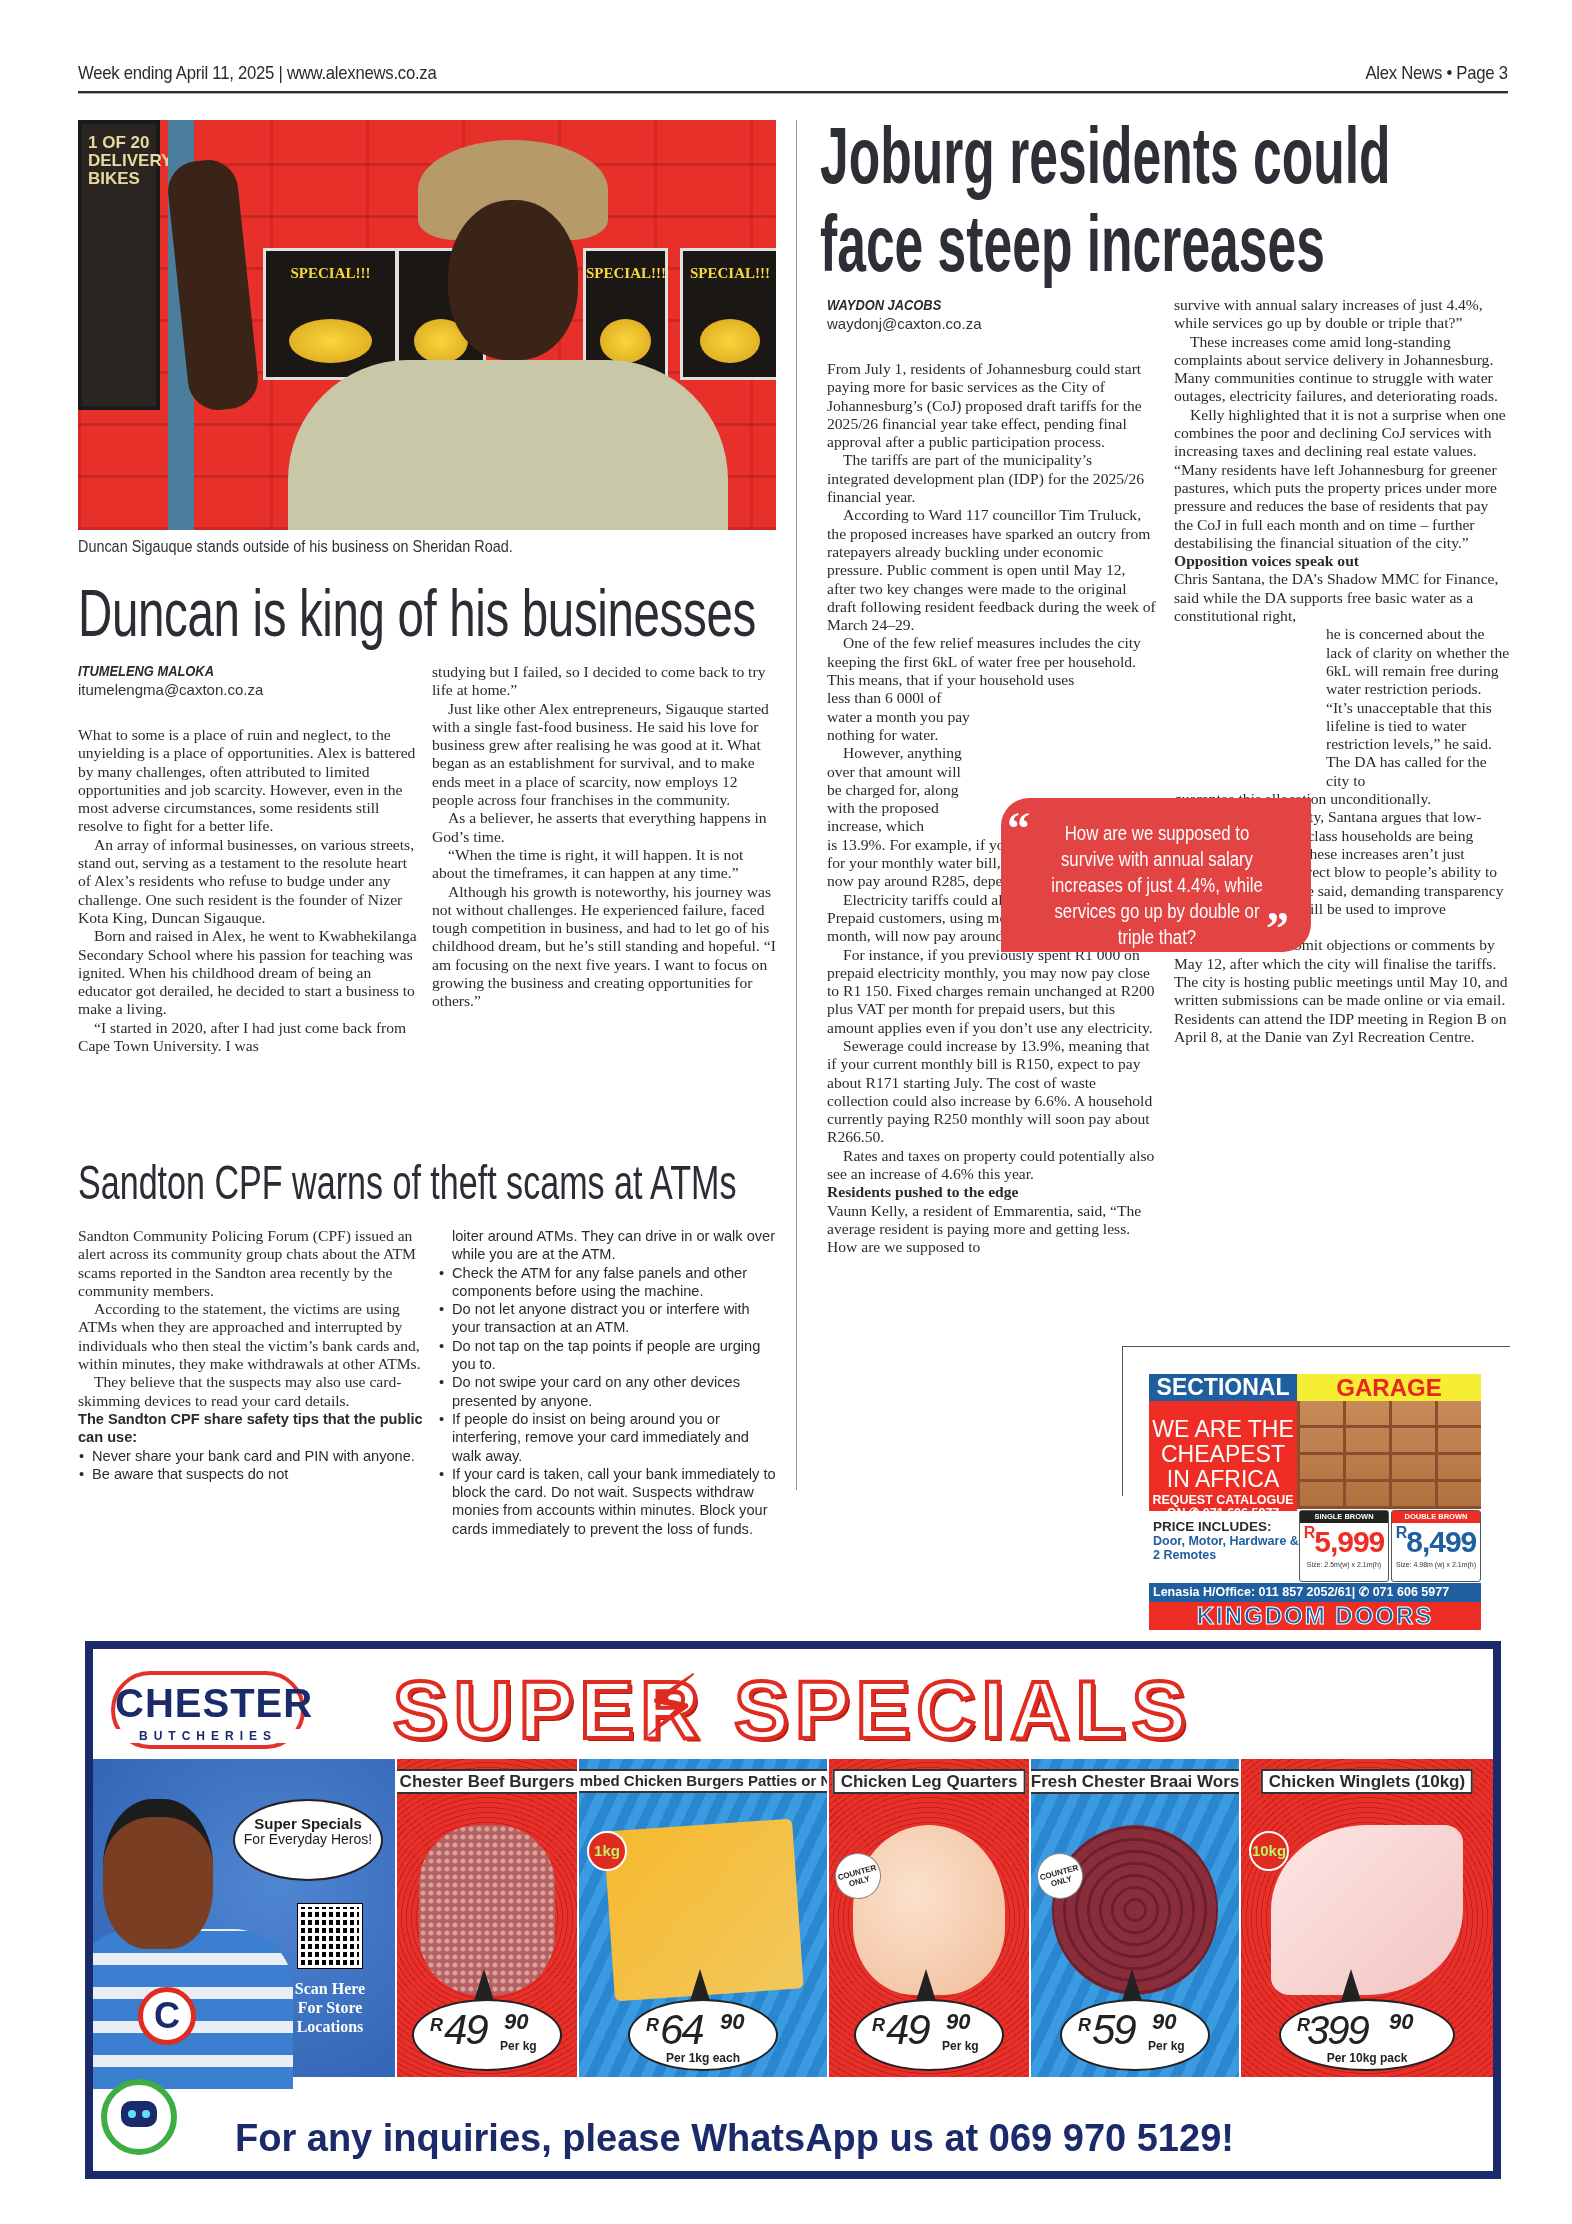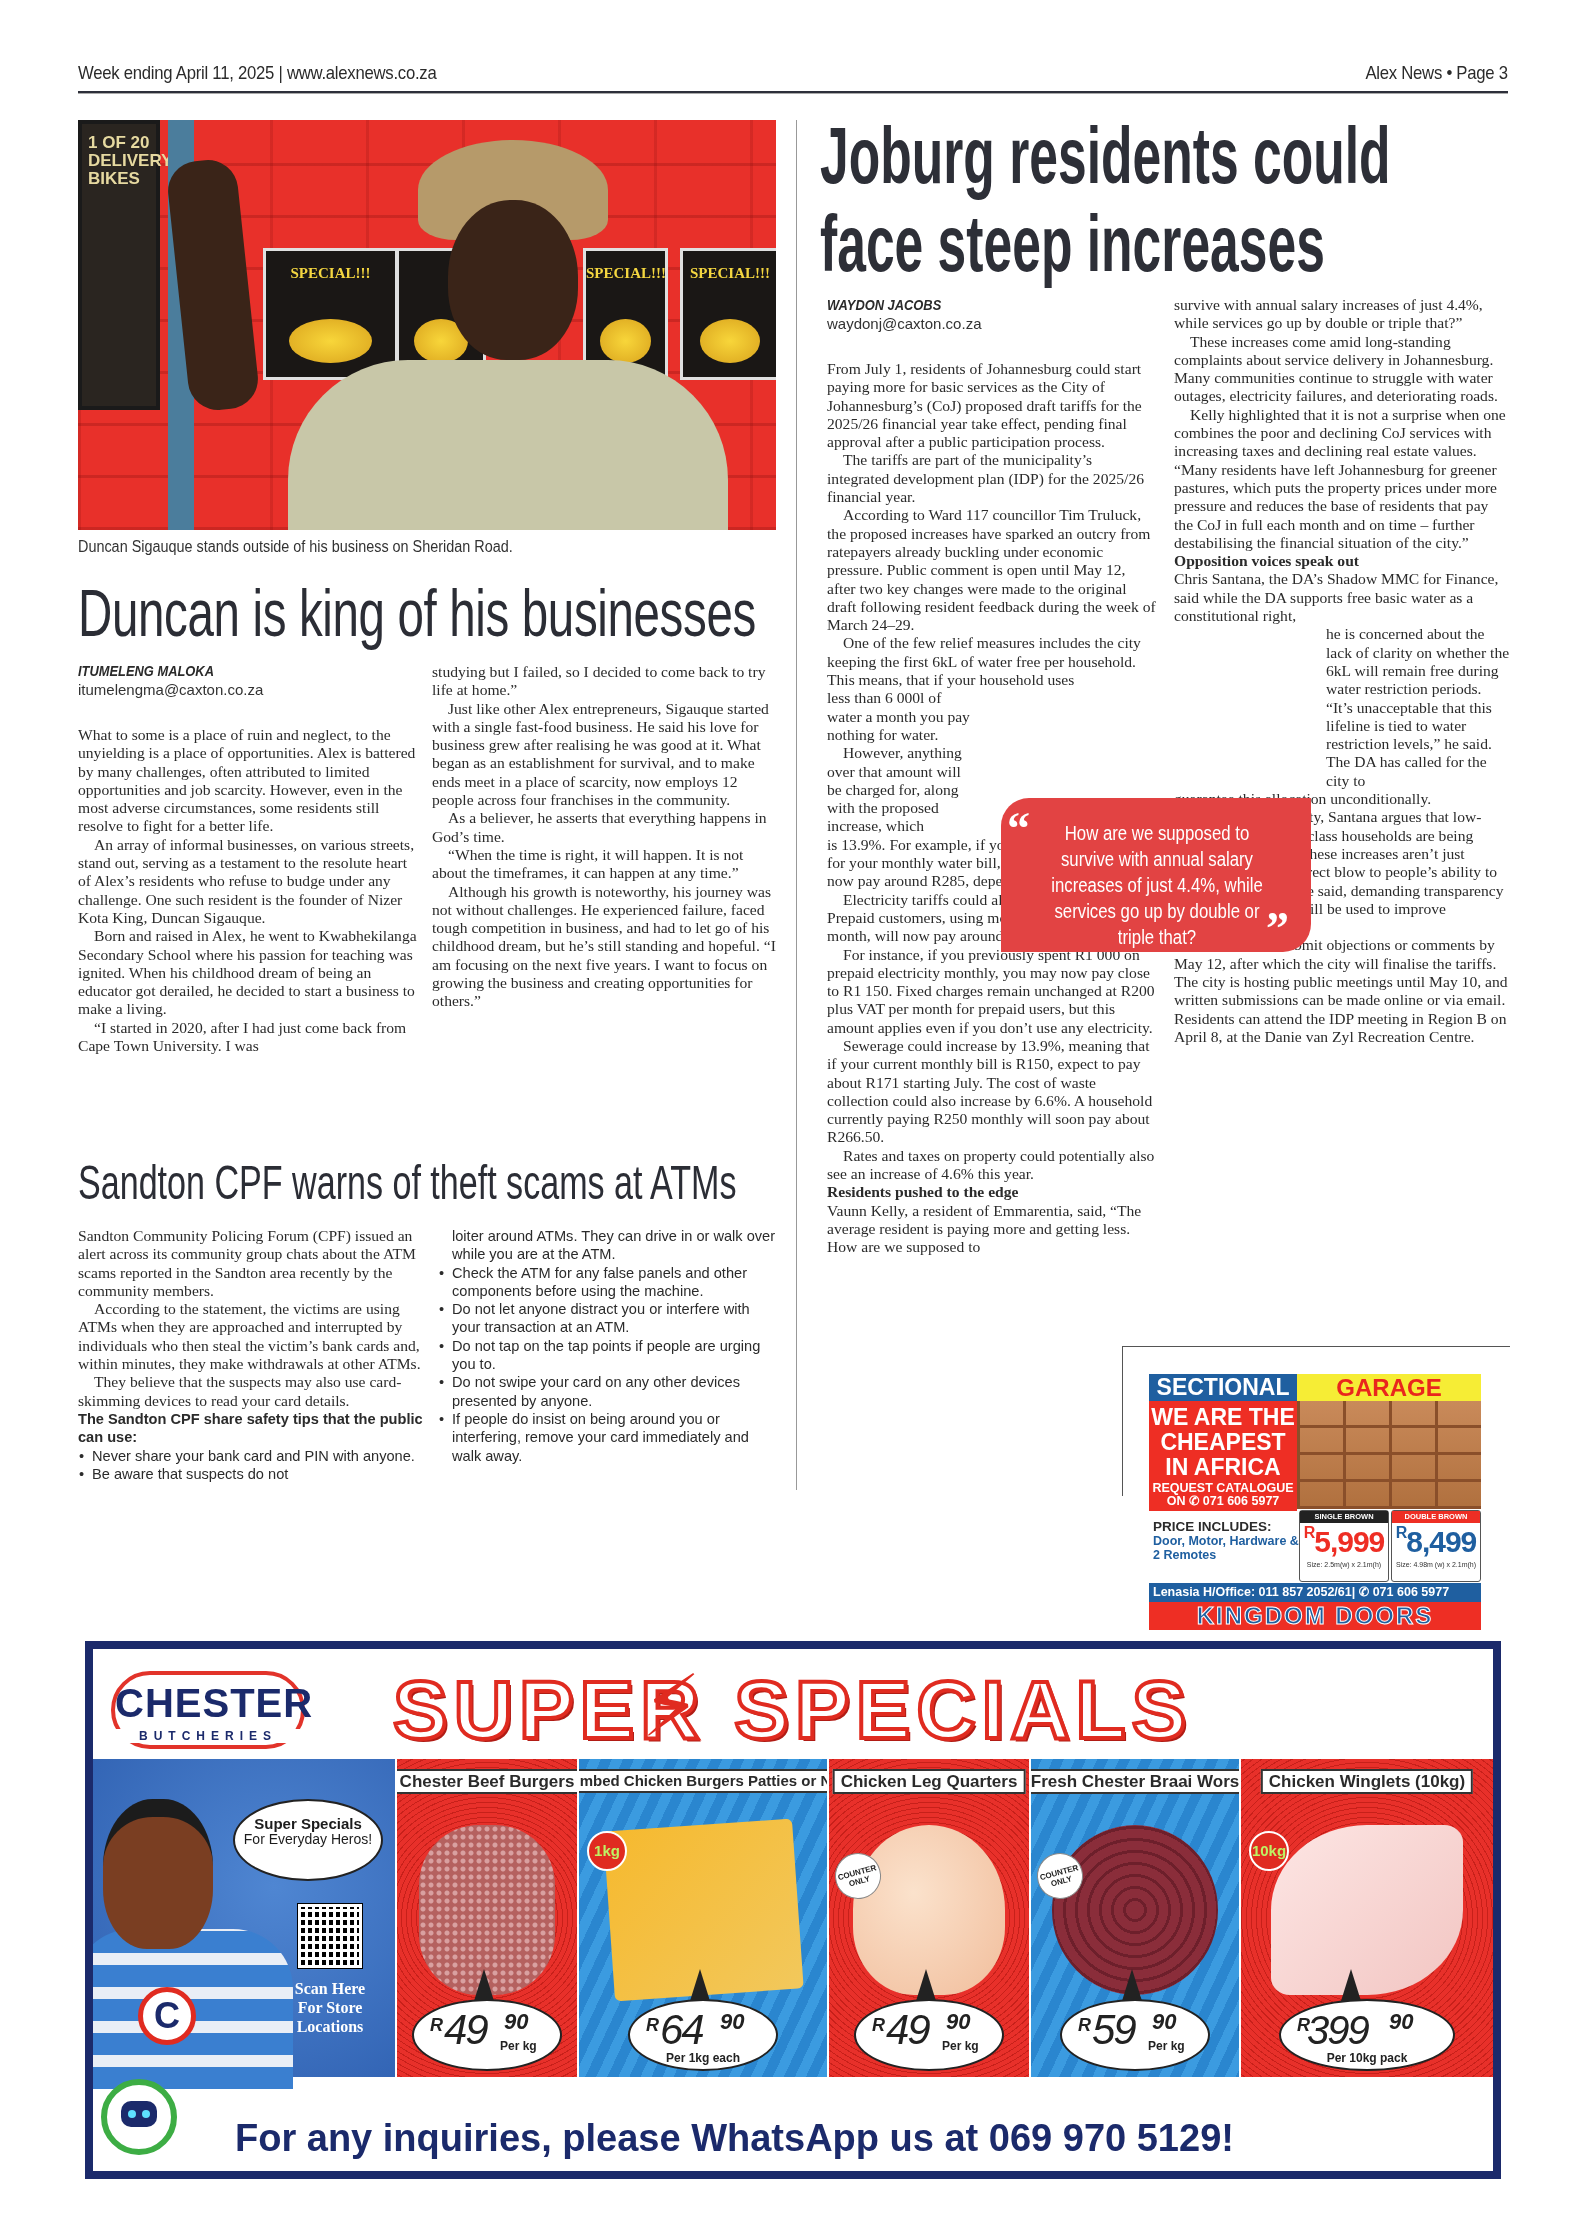--- a/index.html
+++ b/index.html
@@ -62,21 +62,21 @@
   .pullquote .q-open { position: absolute; left: 6px; top: 8px; font-size: 46px; font-weight: 700; line-height: 46px; font-family: "Liberation Serif", serif; }
   .pullquote .q-close { position: absolute; right: 22px; bottom: 0px; font-size: 46px; font-weight: 700; line-height: 46px; font-family: "Liberation Serif", serif; }
 
   
   .kd-frame { left: 1122px; top: 1346px; width: 388px; height: 1px; background: #555; }
   .kd-frame-v { left: 1122px; top: 1346px; width: 1px; height: 150px; background: #555; }
   .kd { left: 1149px; top: 1374px; width: 332px; height: 228px; font-family: "Liberation Sans", sans-serif; }
   .kd .sectional { position: absolute; left: 0; top: 0; width: 148px; height: 27px; background: #1f5fa0; color: #fff; font-weight: 700; font-size: 23px; text-align: center; line-height: 27px; }
   .kd .garage { position: absolute; left: 148px; top: 0; width: 184px; height: 27px; background: #f6ed35; color: #e9261d; font-weight: 700; font-size: 24px; text-align: center; line-height: 27px; transform-origin: center; }
   .kd .cheapest { position: absolute; left: 0; top: 27px; width: 148px; height: 110px; background: #ee2e24; color: #fff; text-align: center; }
-  .kd .cheapest .big { font-weight: 700; font-size: 23px; line-height: 25px; padding-top: 4px; }
+  .kd .cheapest .big { font-weight: 400; font-size: 23px; line-height: 25px; padding-top: 16px; }
   .kd .cheapest .small { font-weight: 700; font-size: 12.5px; line-height: 13px; margin-top: 2px; }
   .kd .door { position: absolute; left: 148px; top: 27px; width: 184px; height: 108px; background:
       repeating-linear-gradient(0deg, #8a4f2a 0 3px, transparent 3px 27px),
       repeating-linear-gradient(90deg, #8a4f2a 0 3px, transparent 3px 46px),
       linear-gradient(#c98a5a, #b0703e); }
   .kd .includes { position: absolute; left: 4px; top: 146px; width: 146px; font-size: 12.5px; line-height: 14px; }
   .kd .includes .t { font-weight: 700; color: #2b2b2b; font-size: 13.5px; }
   .kd .includes .d { font-weight: 700; color: #1f5fa0; }
   .kd .pricebox { position: absolute; top: 136px; width: 90px; height: 72px; border: 1.5px solid #555; background: #fff; border-radius: 3px; text-align: center; }
   .kd .pricebox .lbl { height: 12px; font-size: 7.5px; font-weight: 700; color: #fff; line-height: 12px; }
@@ -209,20 +209,21 @@
   </ul>
 </div>
 <div class="abs col" style="left:438px;top:1227px;width:340px">
   <div class="sans" style="padding-left:14px">loiter around ATMs. They can drive in or walk over while you are at the ATM.</div>
   <ul class="sans">
     <li>Check the ATM for any false panels and other components before using the machine.</li>
     <li>Do not let anyone distract you or interfere with your transaction at an ATM.</li>
     <li>Do not tap on the tap points if people are urging you to.</li>
     <li>Do not swipe your card on any other devices presented by anyone.</li>
     <li>If people do insist on being around you or interfering, remove your card immediately and walk away.</li>
+    <li>If your card is taken, call your bank immediately to block the card. Do not wait. Suspects withdraw monies from accounts within minutes. Block your cards immediately to prevent the loss of funds.</li>
   </ul>
 </div>
 
 <div class="abs hl-condensed hl-joburg">
   <div>Joburg residents could</div>
   <div>face steep increases</div>
 </div>
 
 <div class="abs" style="left:827px;top:297px;width:330px">
   <div class="byline-name">WAYDON JACOBS</div>

